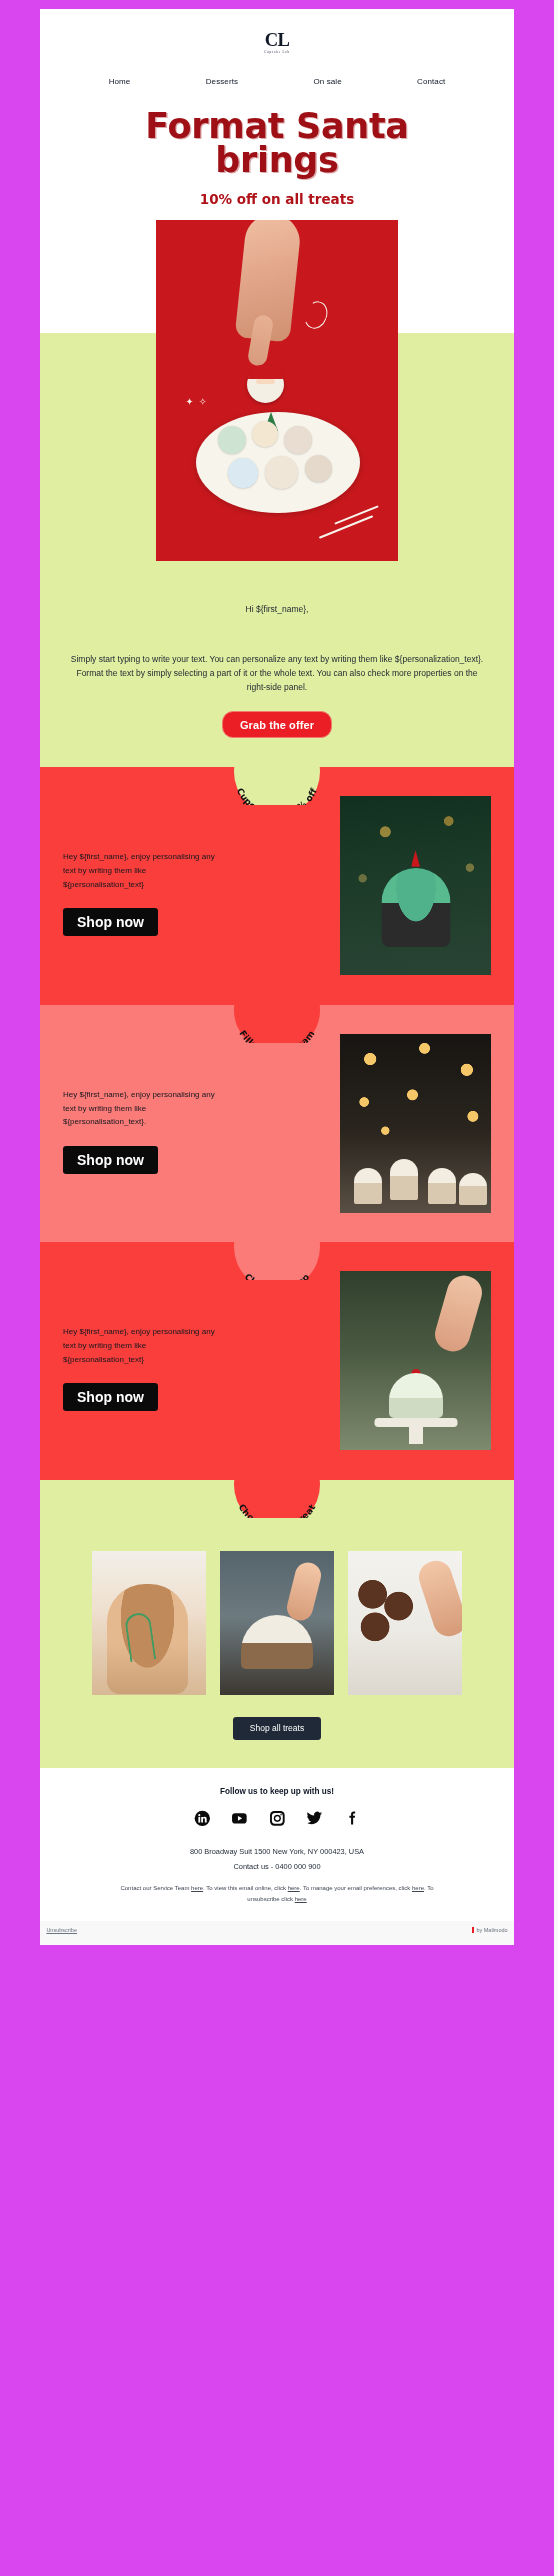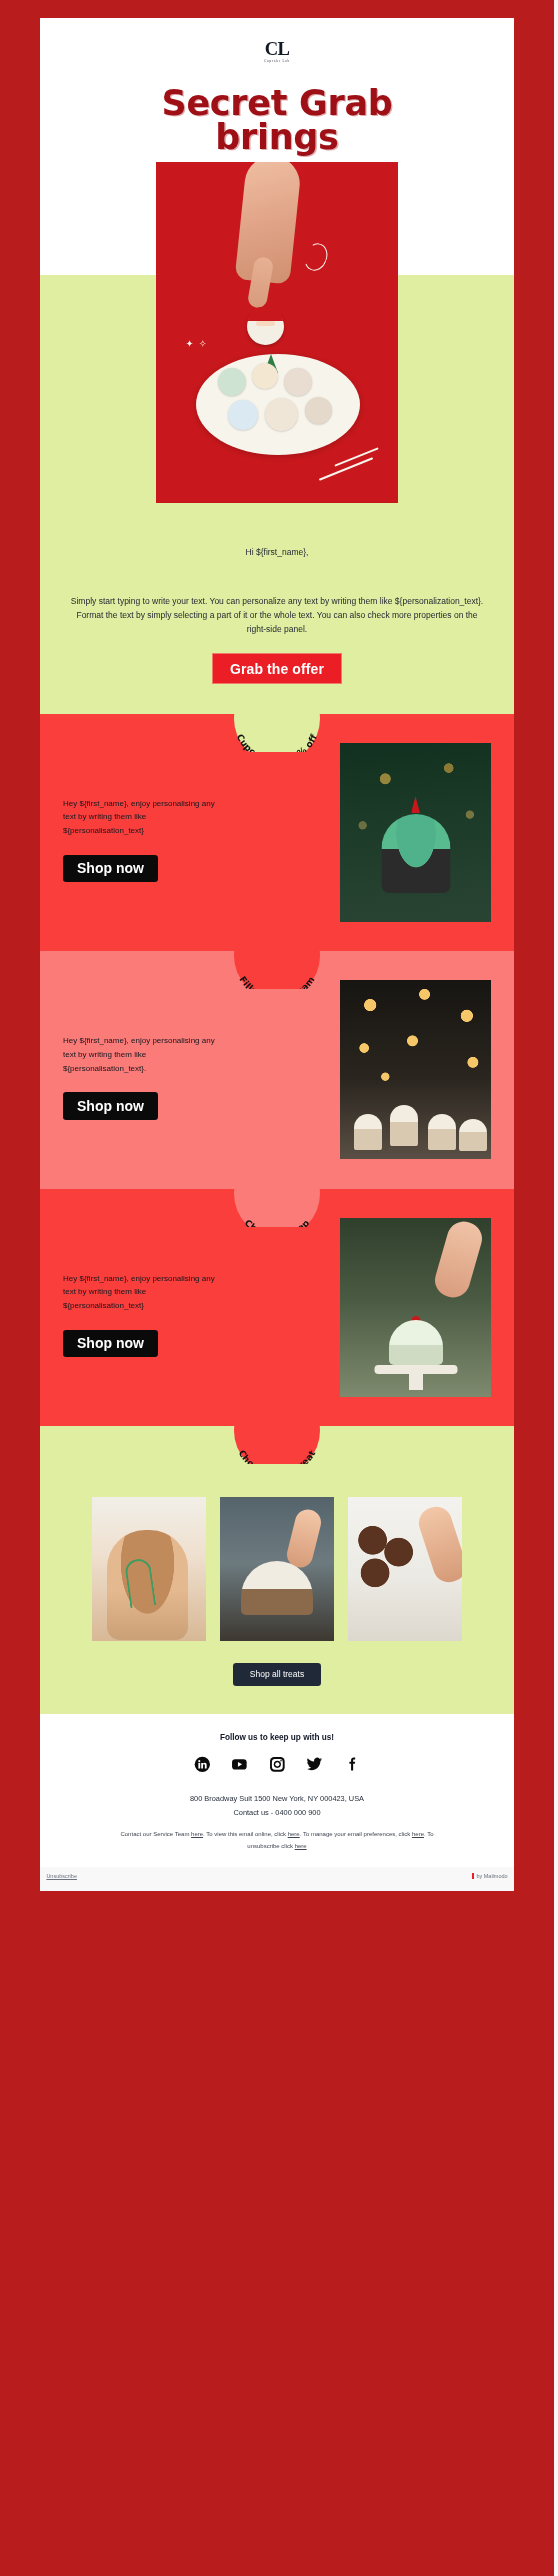--- a/index.html
+++ b/index.html
@@ -6,23 +6,23 @@
 
   html, body {
     width: 559px;
     background: #f7f8f7;
     font-family: "Liberation Sans", sans-serif;
   }
 
   .page {
     width: 554px;
     min-height: 2576px;
-    background: #b91c1c;
+    background: #d946ef;
     position: relative;
-    padding-top: 18px;
+    padding-top: 9px;
   }
 
   .email {
     width: 474px;
     margin: 0 auto;
     background: #ffffff;
     position: relative;
     overflow: hidden;
   }
 
@@ -190,24 +190,24 @@
     font-size: 8.5px;
     line-height: 1.62;
     color: #1f2430;
     margin-top: 36px;
   }
   .btn-wrap { background:#dfeea1; text-align:center; padding: 16.7px 0 29.5px 0; }
   .btn-red {
     display:inline-block;
     background: #eb1d25;
     color:#ffffff;
-    font-size:14px;
+    font-size:11px;
     font-weight:600;
     padding: 6.4px 16.7px;
-    border-radius: 0;
+    border-radius: 11px;
     border: 0.6px solid #f07a6b;
     cursor:pointer;
     letter-spacing:0.1px;
   }
 
   
   .section { position: relative; }
   .arch {
     position: relative;
     height: 38px;
@@ -474,27 +474,34 @@
 <body>
 
 <div class="page">
   <div class="email">
 
     <div class="header">
       <div class="logo-wrap">
         <span class="logo-mark">CL</span>
         <span class="logo-sub">Cupcake Lab</span>
       </div>
+      <div class="nav">
+        <a class="nav-item">Home</a>
+        <a class="nav-item">Desserts</a>
+        <a class="nav-item">On sale</a>
+        <a class="nav-item">Contact</a>
+      </div>
     </div>
 
     <div class="hero-title-wrap">
       <div class="hero-title">
-        <span>Secret Grab</span><br>
+        <span>Format Santa</span><br>
         <span>brings</span>
       </div>
+      <div class="hero-sub">10% off on all treats</div>
     </div>
 
     <div class="hero-img-shell">
       <div class="hero-green-bg"></div>
       <div class="hero-img">
         <div class="hand"></div>
         <div class="finger"></div>
         <div class="swirl"></div>
         <div class="santa-cookie"></div>
         <div class="santa-hat"></div>

